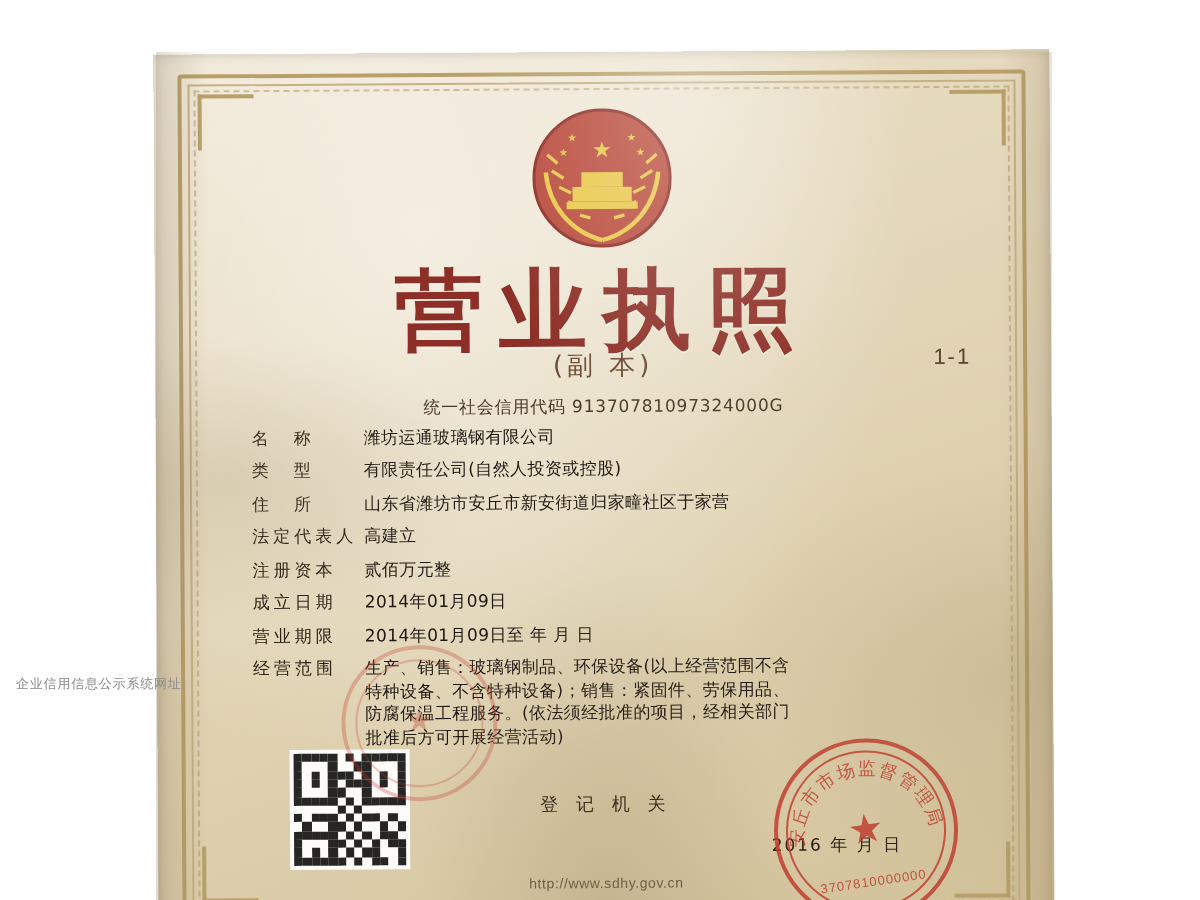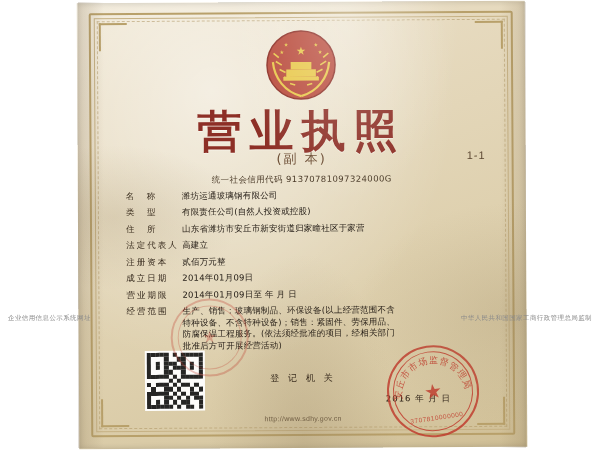--- a/index.html
+++ b/index.html
@@ -12,20 +12,21 @@
     height: 450px;
     overflow: hidden;
     font-family: "Liberation Sans", sans-serif;
   }
 
   #page {
     position: relative;
     width: 600px;
     height: 328px;
     background: #ffffff;
+    margin-top: 24px;
   }
 
   
   .paper {
     position: absolute;
     left: 78px;
     top: 2px;
     width: 448px;
     height: 446px;
     background:
@@ -614,14 +615,13 @@
       <div class="code">3707810000000</div>
     </div>
 
     <div class="url">http://www.sdhy.gov.cn</div>
   </div>
 
   <div class="left-shade"></div>
   <div class="right-shade"></div>
 
   <div class="footer-left">企业信用信息公示系统网址</div>
-  <div class="footer-right">中华人民共和国国家工商行政管理总局监制</div>
 </div>
 
 </body></html>

